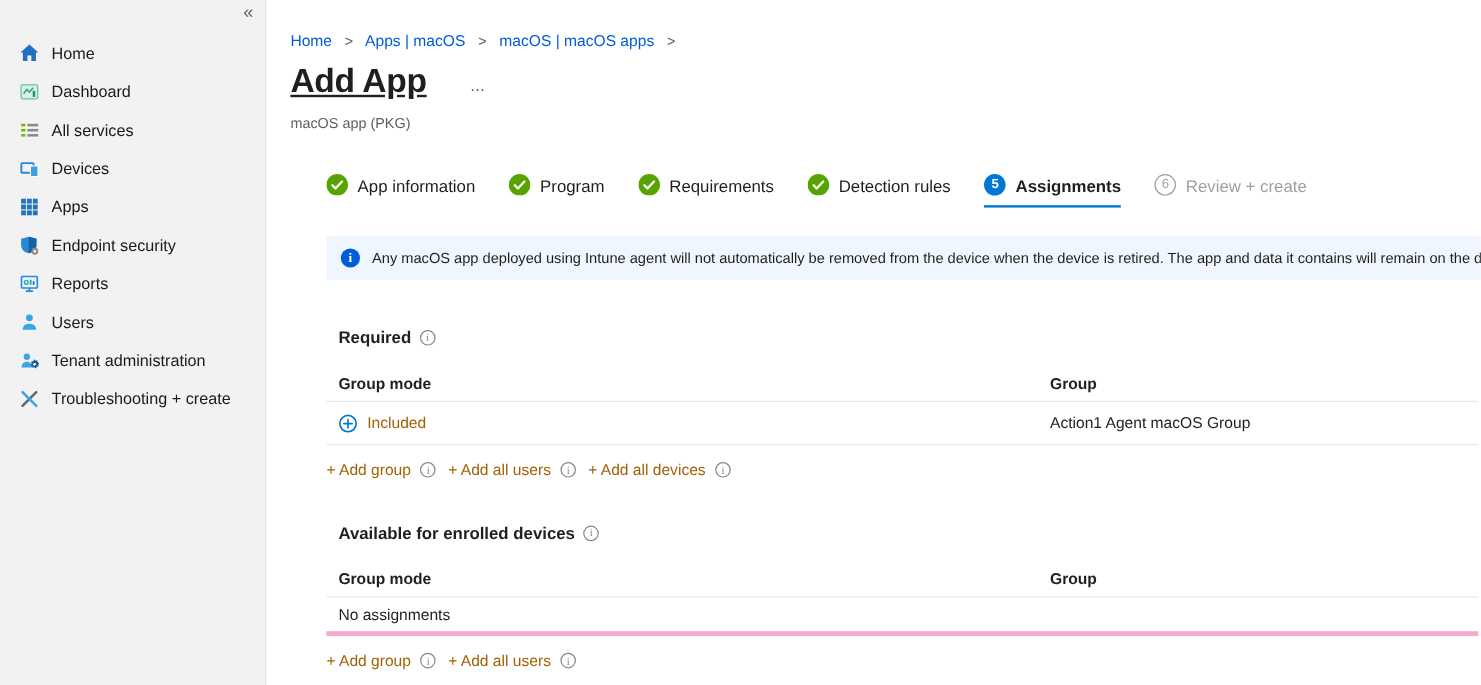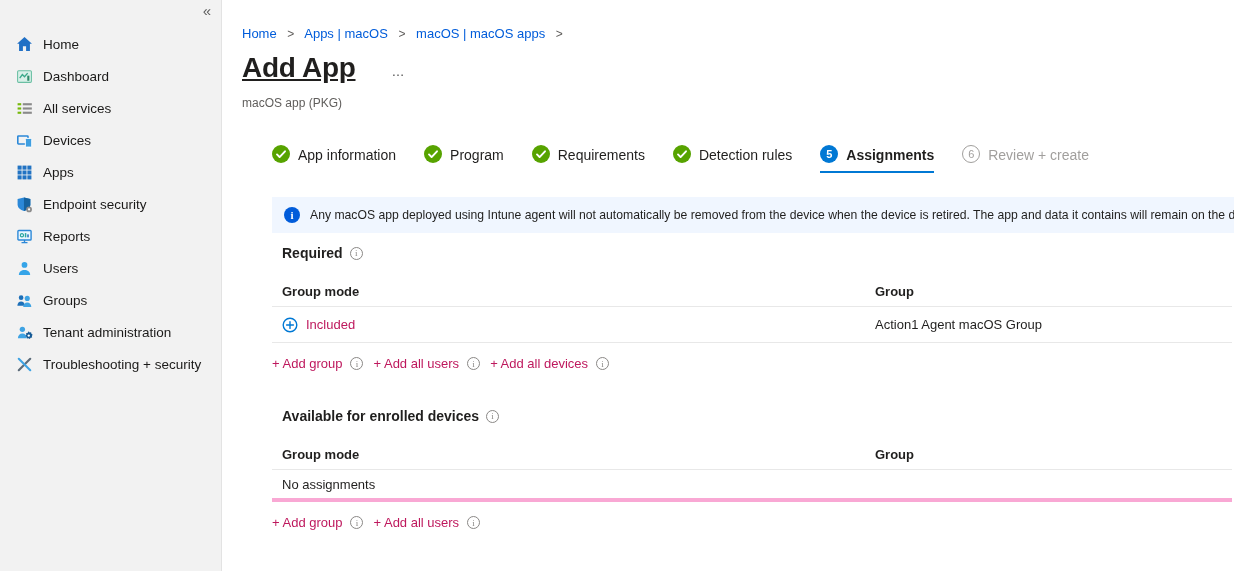--- a/index.html
+++ b/index.html
@@ -48,32 +48,32 @@
     align-items:center; padding:0 12px; white-space:nowrap; overflow:hidden; }
   .banner-ico { width:16px; height:16px; border-radius:50%; background:#015cda; color:#fff;
     font-size:11px; font-weight:700; display:flex; align-items:center; justify-content:center;
     margin-right:10px; flex:0 0 16px; font-family:"Liberation Serif", serif; }
   .banner-text { font-size:12.2px; color:#201f1e; }
 
   
   .section { margin-left:30px; margin-right:2px; }
   .sec-head { display:flex; align-items:center; font-size:14px; font-weight:700;
     margin-left:10px; }
-  .sec-required { margin-top:12px; }
+  .sec-required { margin-top:40px; }
   .sec-available { margin-top:37px; }
   .ico-info { width:13px; height:13px; border:1px solid #8a8886; border-radius:50%;
     color:#8a8886; font-size:9px; font-style:normal; font-weight:400; display:inline-flex;
     align-items:center; justify-content:center; margin-left:7px; cursor:default;
     font-family:"Liberation Serif", serif; flex:0 0 13px; }
   .trow { display:flex; align-items:center; border-bottom:1px solid #e8e8e8; }
   .thead { height:30px; margin-top:16px; font-weight:700; font-size:13px; }
   .tbody-row { height:36px; font-size:13px; }
   .c1 { flex:0 0 603px; padding-left:10px; display:flex; align-items:center; }
   .c2 { flex:1; padding-left:0; }
-  .link-blue { color:#be185d; text-decoration:none; cursor:pointer; }
+  .link-blue { color:#a16207; text-decoration:none; cursor:pointer; }
   .circle-plus { width:16px; height:16px; margin-right:8px; flex:0 0 16px; }
   .circle-plus svg { width:16px; height:16px; display:block; }
   .addlinks { display:flex; align-items:center; margin-top:13px; font-size:13px; gap:6px; }
   .addlinks .ico-info { margin-left:2px; margin-right:4px; cursor:pointer; }
   .empty-row { height:32px; display:flex; align-items:center; padding-left:10px;
     font-size:13px; border-bottom:4px solid #f9a8d4; }
 </style>
 </head>
 <body>
 
@@ -172,52 +172,41 @@
     <div class="nav-item">
       <span class="nav-ico">
         <svg viewBox="0 0 16 16">
           <circle cx="8" cy="4.6" r="2.7" fill="#35a4e8"></circle>
           <path d="M2.7 14c0-3.1 2.4-4.7 5.3-4.7s5.3 1.6 5.3 4.7z" fill="#35a4e8"></path>
         </svg>
       </span>
       <span>Users</span>
     </div>
 
-    <div class="nav-item">
-      <span class="nav-ico">
-        <svg viewBox="0 0 16 16">
-          <circle cx="4.8" cy="5.3" r="2.2" fill="#1d6fb8"></circle>
-          <path d="M1.3 13c0-2.6 1.7-4 3.5-4s3.5 1.4 3.5 4z" fill="#1d6fb8"></path>
-          <circle cx="10.6" cy="6" r="2.4" fill="#3fa3e3"></circle>
-          <path d="M6.8 14.2c0-2.8 1.8-4.3 3.8-4.3s3.8 1.5 3.8 4.3z" fill="#3fa3e3"></path>
-        </svg>
-      </span>
-      <span>Groups</span>
-    </div>
 
     <div class="nav-item">
       <span class="nav-ico">
         <svg viewBox="0 0 16 16">
           <circle cx="6" cy="5" r="2.5" fill="#3fa3e3"></circle>
           <path d="M1.8 13.5c0-3 2-4.6 4.2-4.6s4.2 1.6 4.2 4.6z" fill="#3fa3e3"></path>
           <path fill="#155a96" d="M12 6.9l.8 1.2 1.4-.3.3 1.4 1.2.8-.8 1.2.3 1.4-1.4.3-.8 1.2-1.2-.8-1.4.3-.3-1.4-1.2-.8.8-1.2-.3-1.4 1.4-.3z"></path>
           <circle cx="12" cy="10.9" r="1.1" fill="#fff"></circle>
         </svg>
       </span>
       <span>Tenant administration</span>
     </div>
 
     <div class="nav-item">
       <span class="nav-ico">
         <svg viewBox="0 0 16 16">
           <path d="M13.4 2.6 2.6 13.4" stroke="#5b6b79" stroke-width="2" stroke-linecap="round"></path>
           <path d="M2.6 2.6 13.4 13.4" stroke="#3fa3e3" stroke-width="2" stroke-linecap="round"></path>
         </svg>
       </span>
-      <span>Troubleshooting + security</span>
+      <span>Troubleshooting + create</span>
     </div>
 
   </div>
 </div>
 
 <div class="main">
   <div class="head-wrap">
     <nav class="breadcrumb">
       <a>Home</a>
       <span class="bc-sep">&gt;</span>

